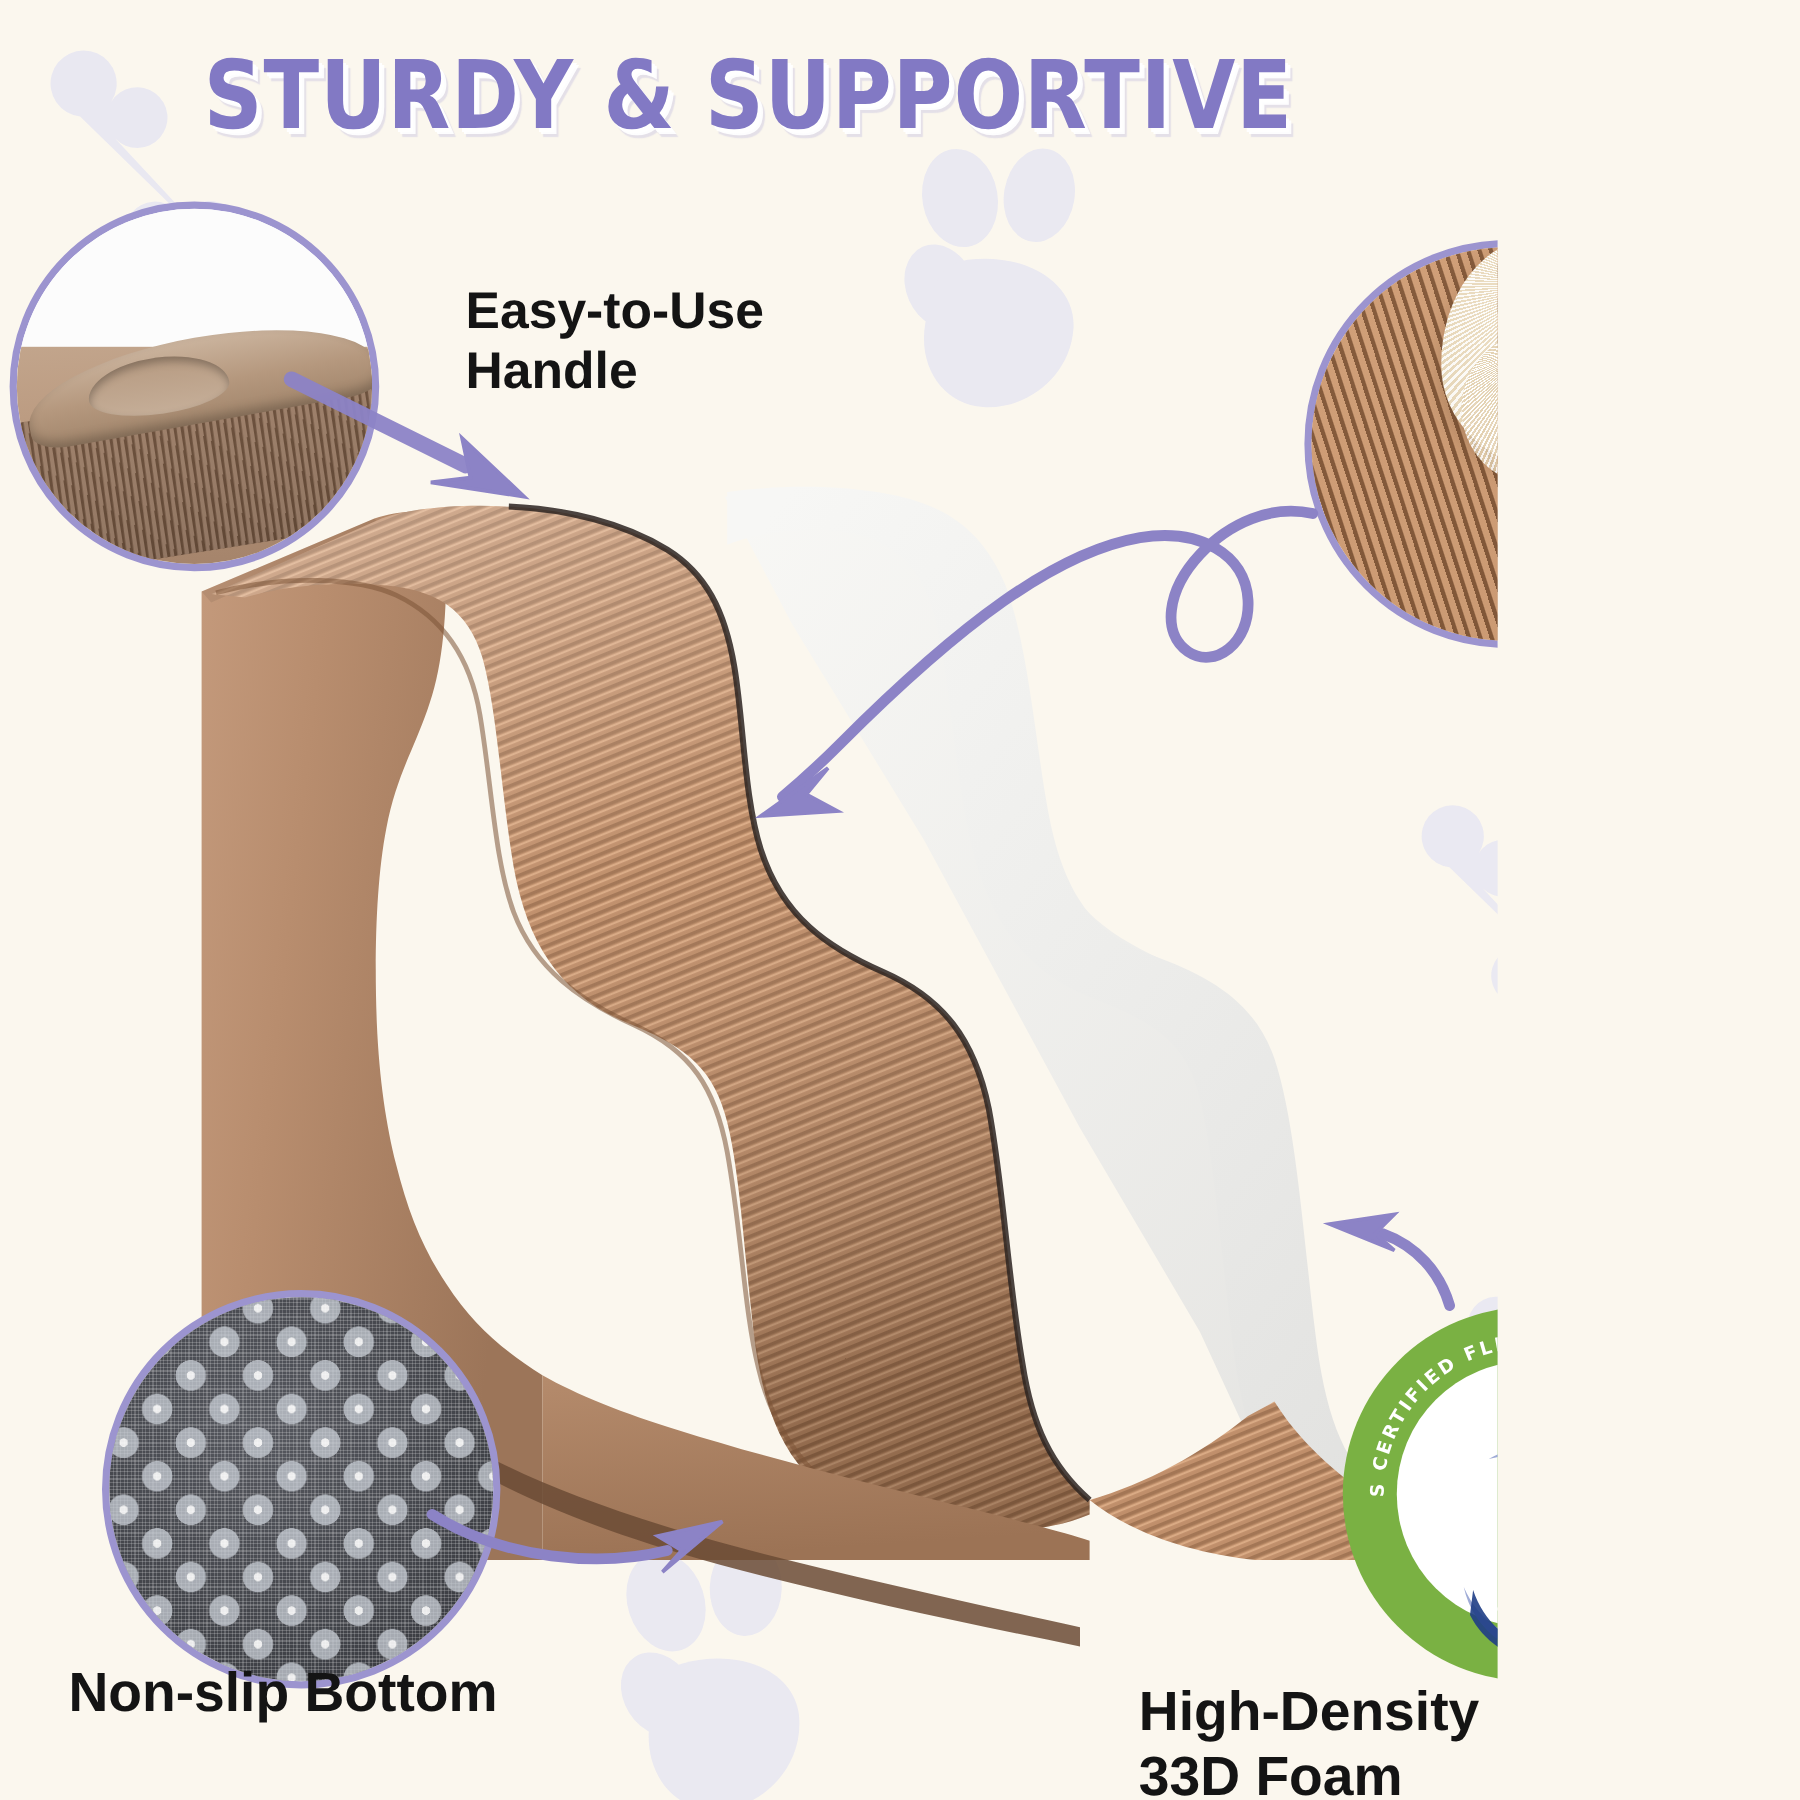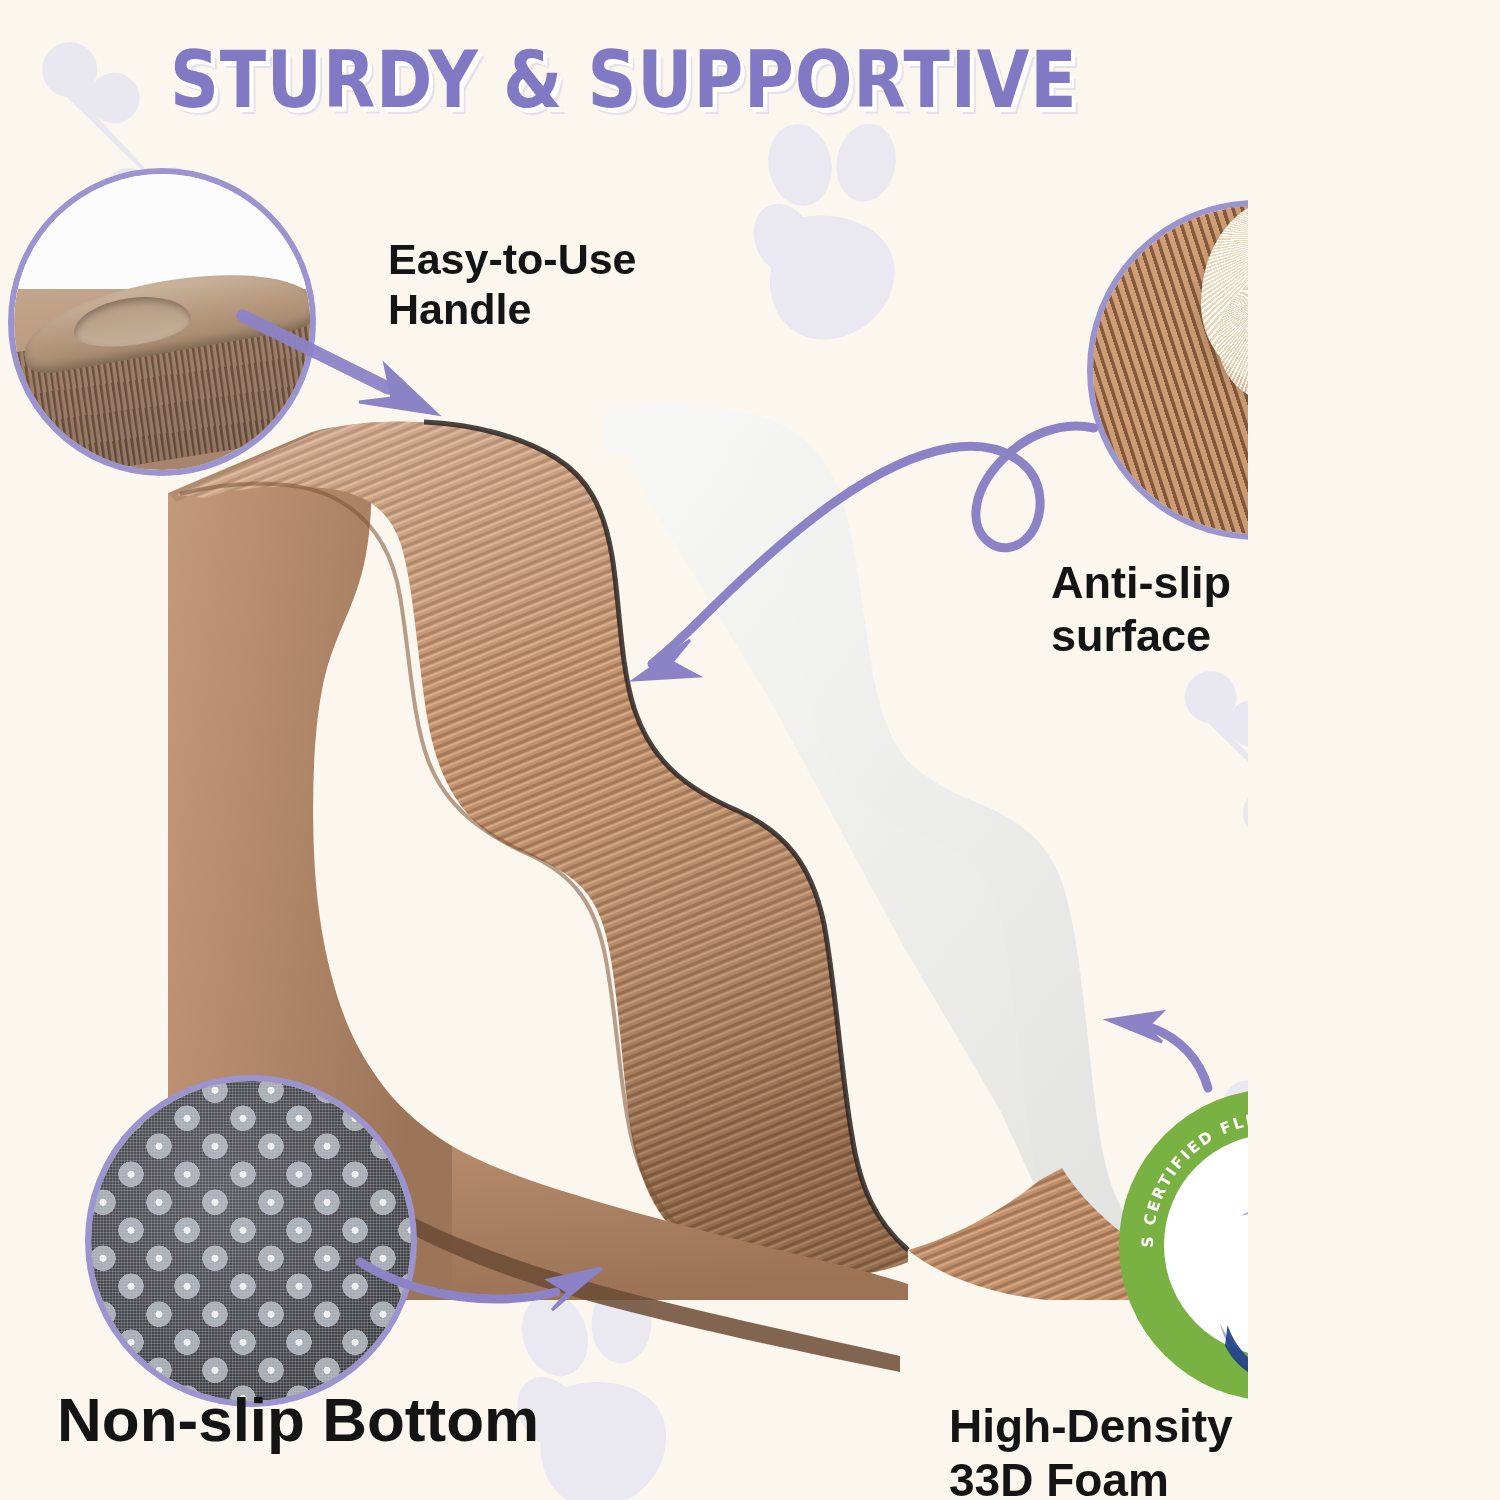--- a/index.html
+++ b/index.html
@@ -136,21 +136,21 @@
   .label{
     position:absolute;z-index:28;
     color:#141414;
     font-family:Liberation Sans, sans-serif;
     font-weight:bold;
     line-height:1.17;
     white-space:pre-line;
   }
   #lbl-handle{left:388px;top:234px;font-size:43px;}
   #lbl-anti{left:1051px;top:557px;font-size:45px;}
-  #lbl-bottom{left:57px;top:1384px;font-size:62px;}
+  #lbl-bottom{left:57px;top:1384px;font-size:46px;}
   #lbl-foam{left:949px;top:1400px;font-size:46px;}
 
   
   #certipur{
     position:absolute;left:1119px;top:1089px;width:312px;height:312px;z-index:27;
   }
   .cp-ring{
     position:absolute;inset:0;border-radius:50%;
     background:#7AB143;
   }
@@ -516,17 +516,16 @@
                C 78,196 52,176 46,148 C 58,176 86,188 116,186
                C 162,182 192,148 184,110 C 176,70 124,52 62,66 Z" fill="#9AA7D4" opacity="0.95"></path>
       <path d="M 74,196 C 120,212 176,192 194,148 C 206,118 198,88 176,70
                C 198,96 200,128 186,152 C 164,190 116,202 74,196 Z" fill="#1F3E86" opacity="0.95"></path>
       <path d="M 52,150 C 62,180 92,196 126,194 C 100,204 64,194 50,166 Z" fill="#1F3E86" opacity="0.9"></path>
     </svg>
   </div>
 
   <div class="label" id="lbl-handle">Easy-to-Use
 Handle</div>
-  <div class="label" id="lbl-anti">Anti-slip surface</div>
   <div class="label" id="lbl-bottom">Non-slip Bottom</div>
   <div class="label" id="lbl-foam">High-Density 33D Foam</div>
 
 </div>
 
 </body></html>

